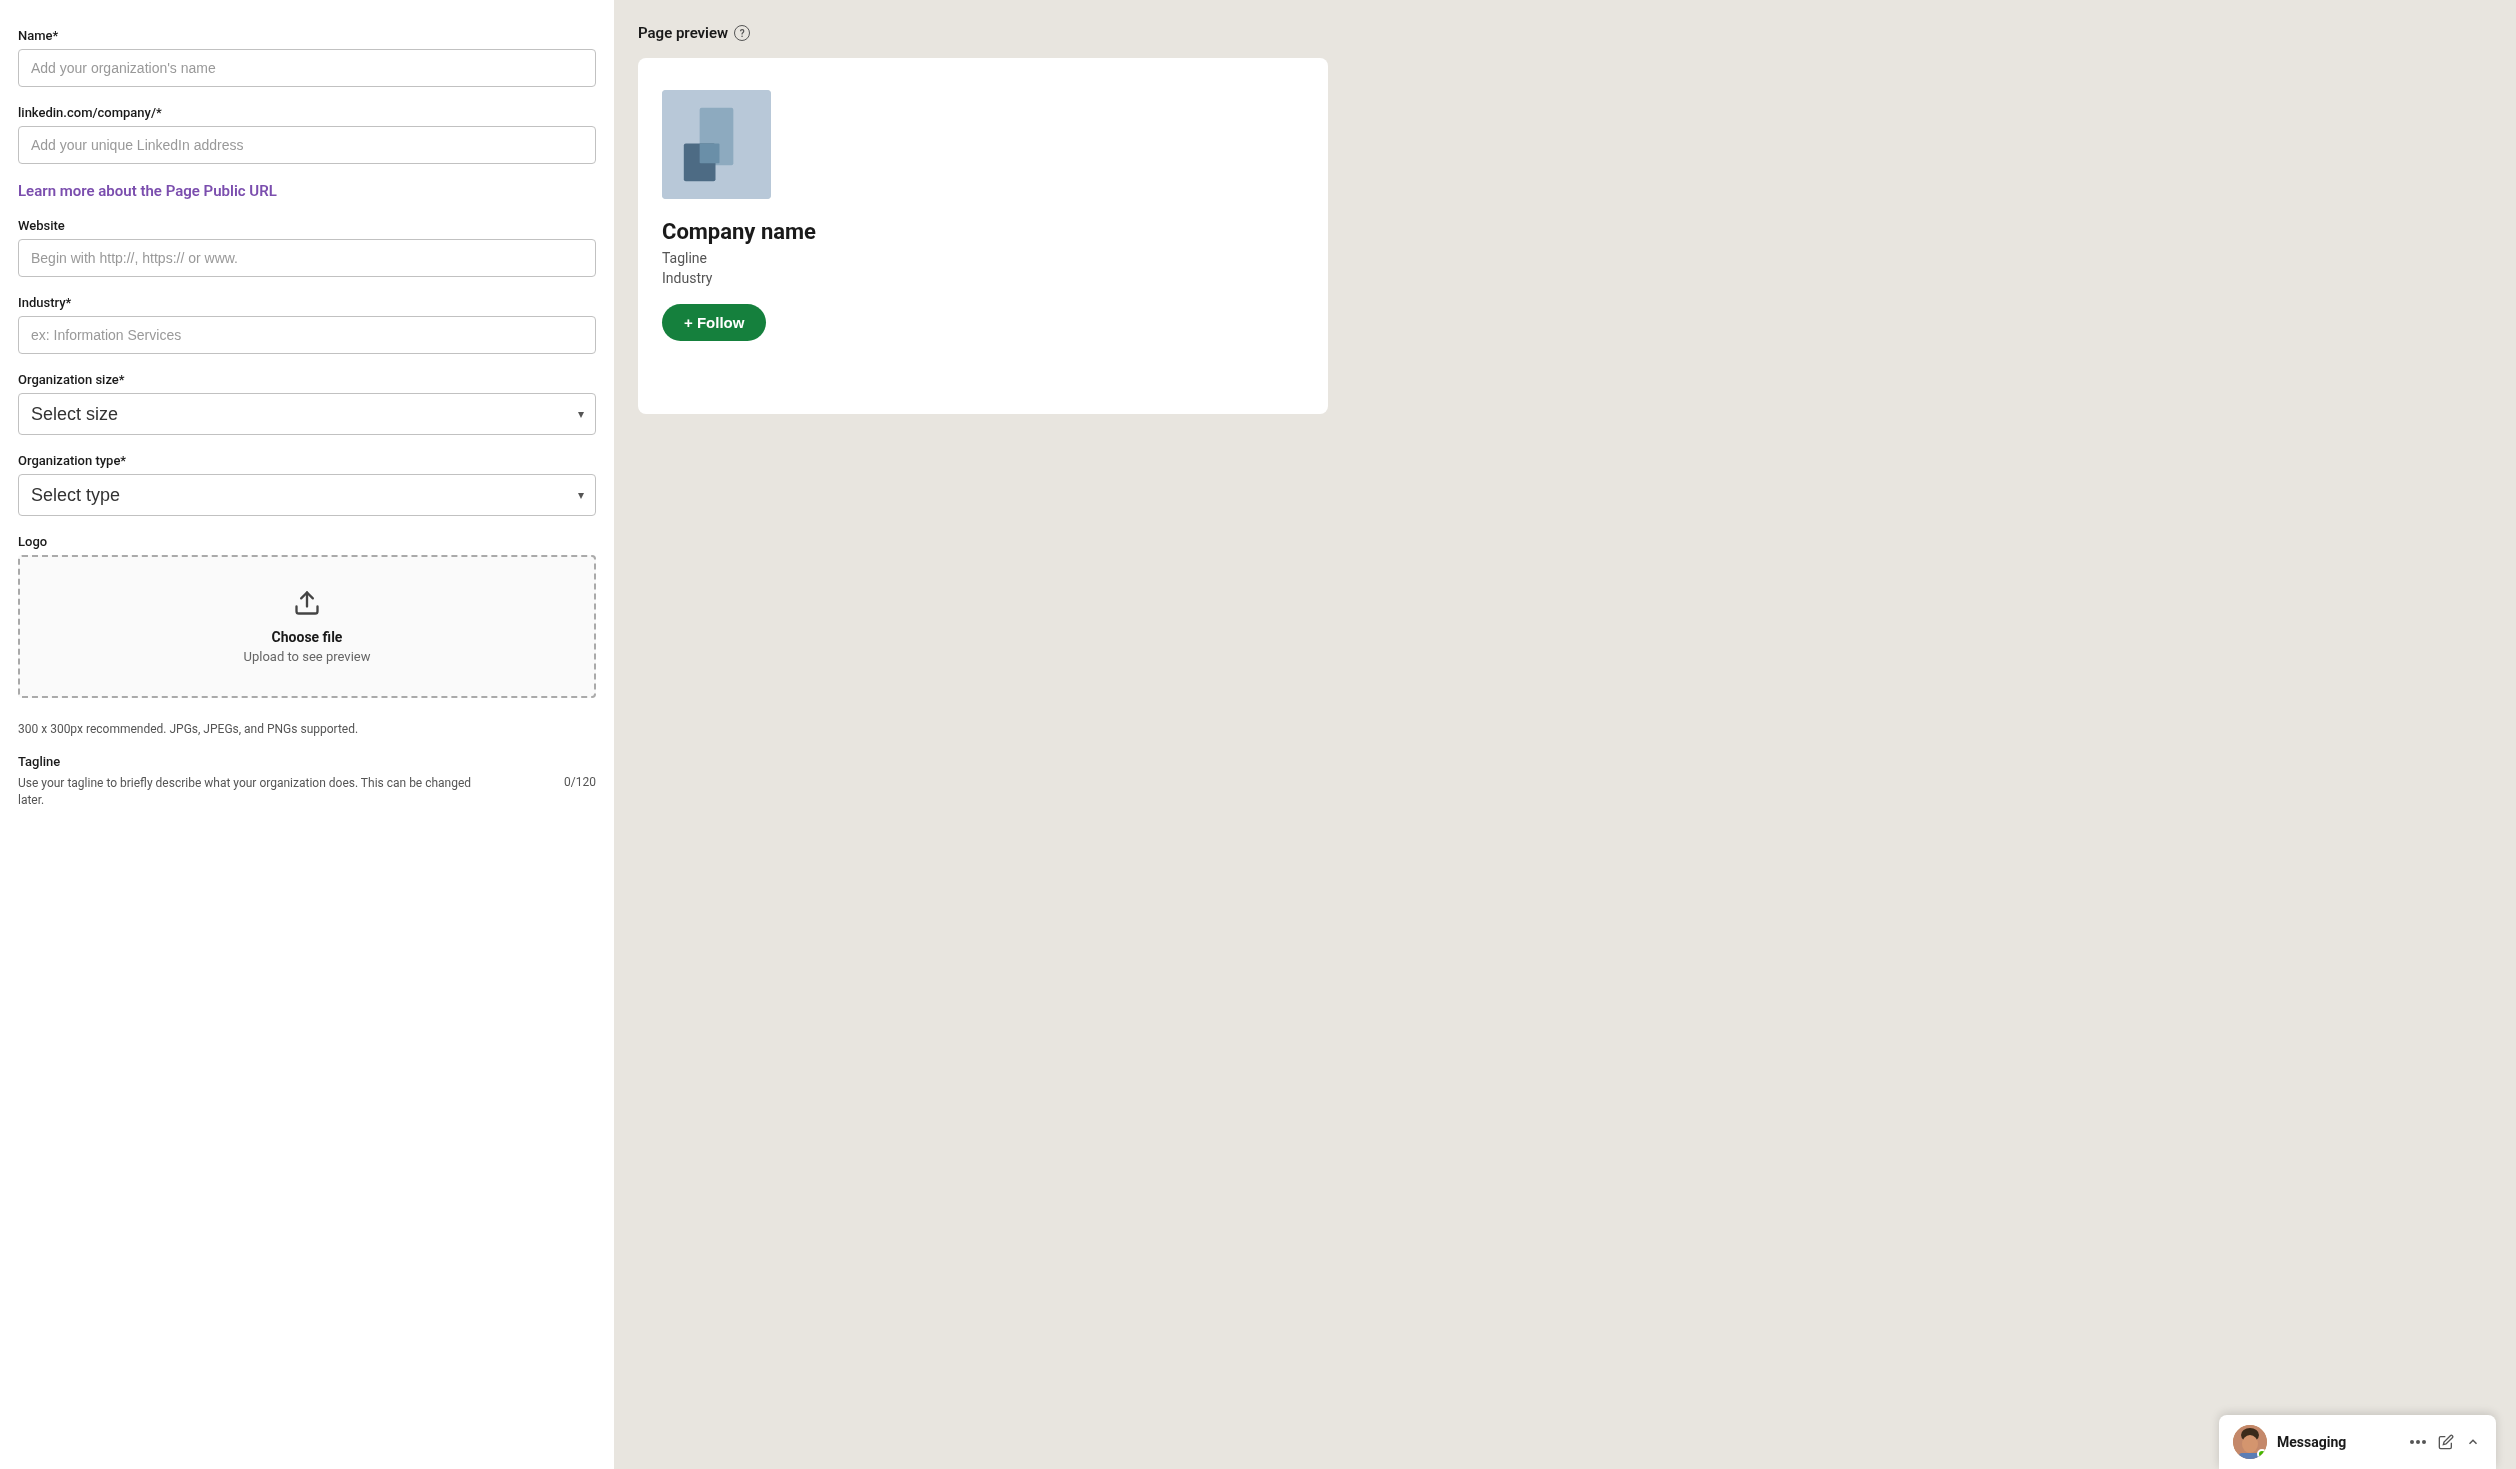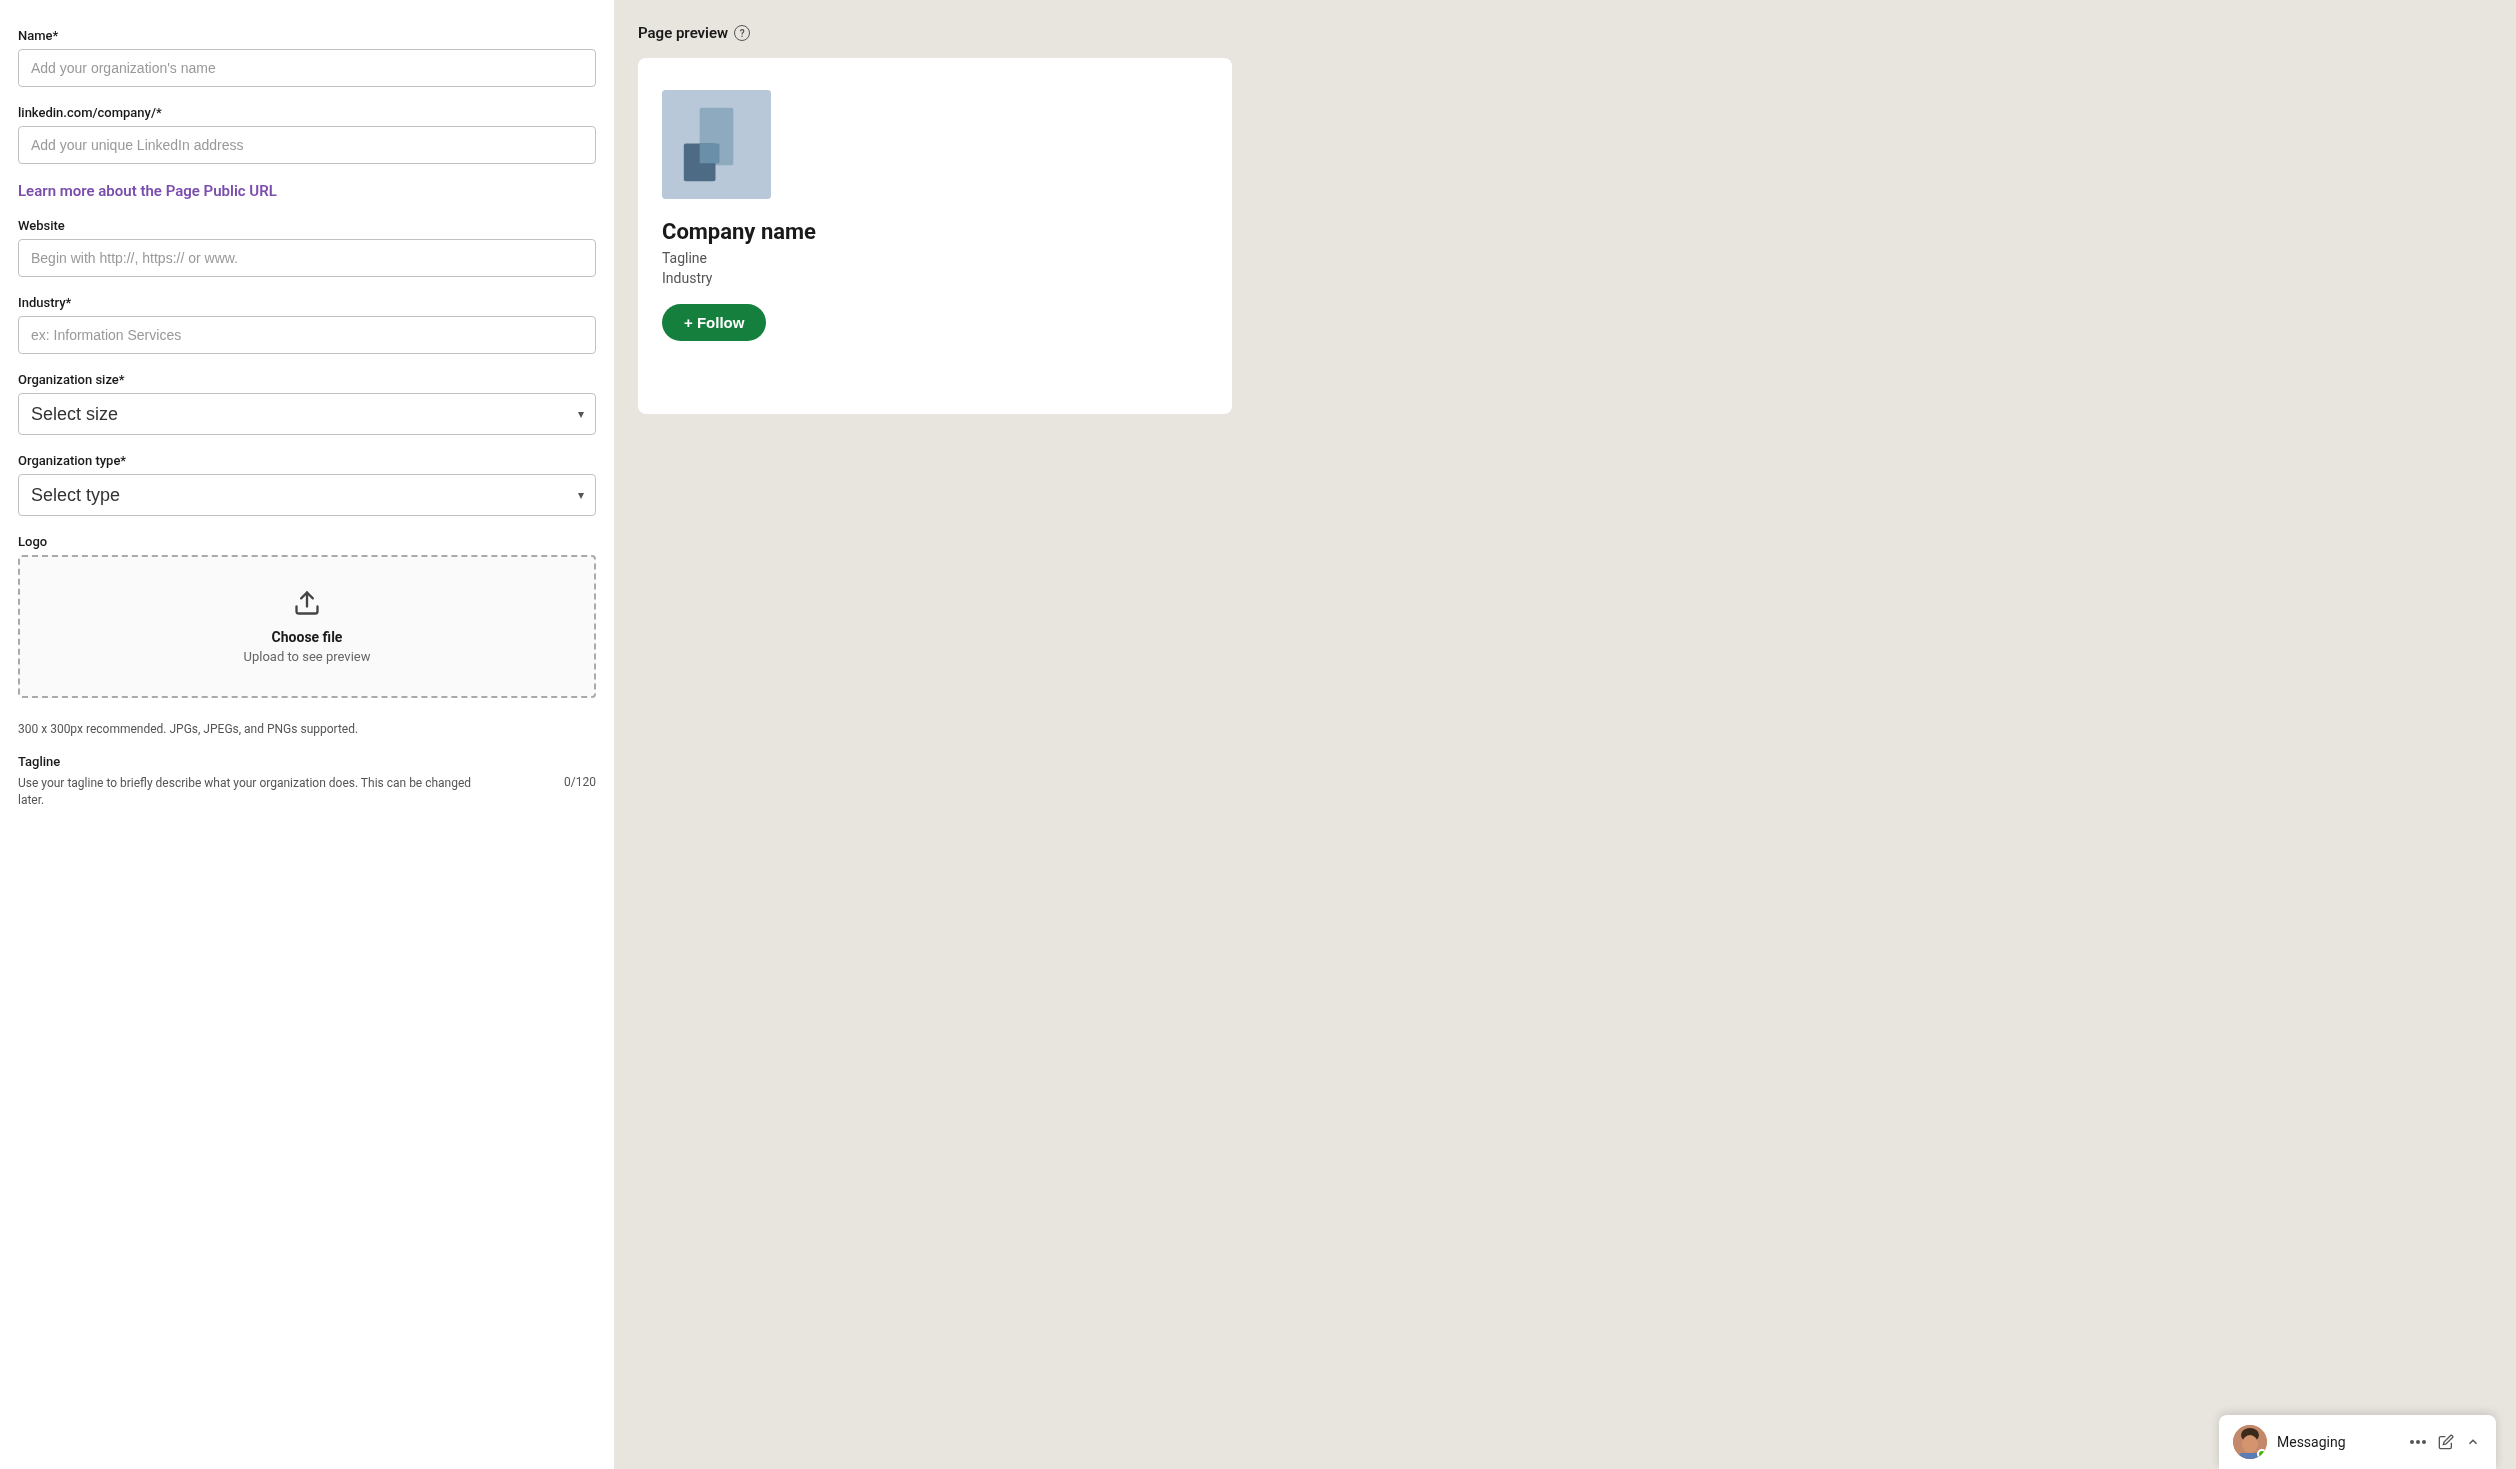--- a/index.html
+++ b/index.html
@@ -191,21 +191,21 @@
       justify-content: center;
       font-size: 10px;
       color: #555;
       cursor: pointer;
     }
 
     .preview-card {
       background: #ffffff;
       border-radius: 8px;
       padding: 32px 24px 28px 24px;
-      width: 594px;
+      width: 690px;
       min-height: 356px;
     }
 
     .preview-logo-area {
       width: 109px;
       height: 109px;
       background: #c9d4de;
       border-radius: 4px;
       margin-bottom: 20px;
       position: relative;
@@ -280,21 +280,21 @@
       background: #44b700;
       border-radius: 50%;
       border: 2px solid #fff;
       position: absolute;
       bottom: 0;
       right: 0;
     }
 
     .messaging-label {
       font-size: 14px;
-      font-weight: 400;
+      font-weight: 700;
       color: #1a1a1a;
       flex: 1;
     }
 
     .messaging-actions {
       display: flex;
       align-items: center;
       gap: 8px;
     }
 

